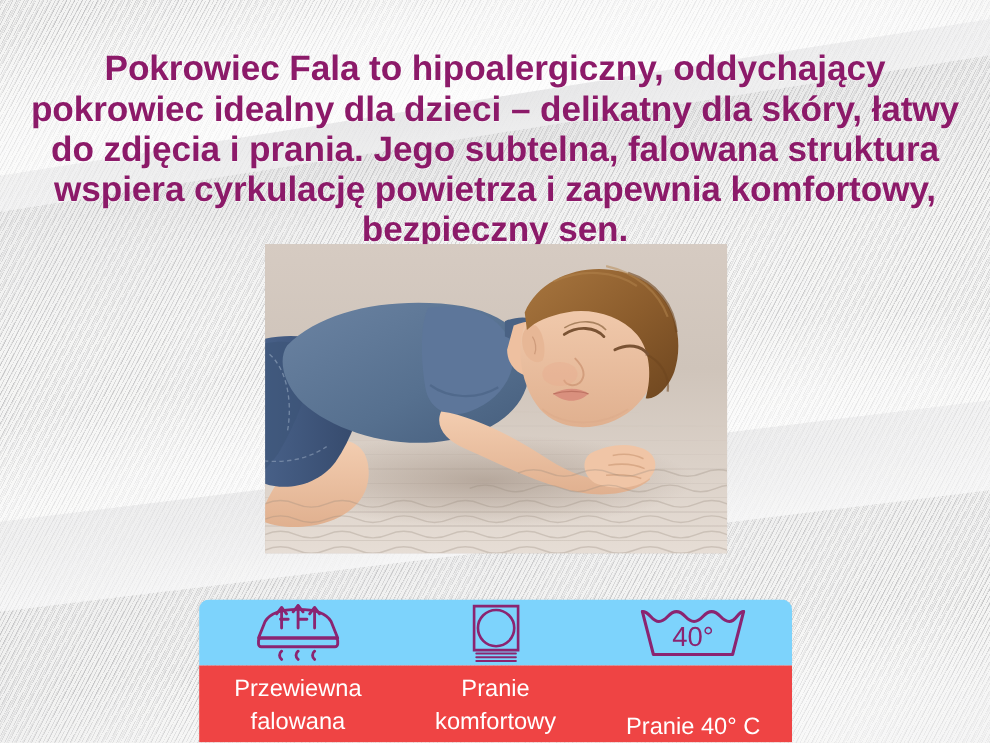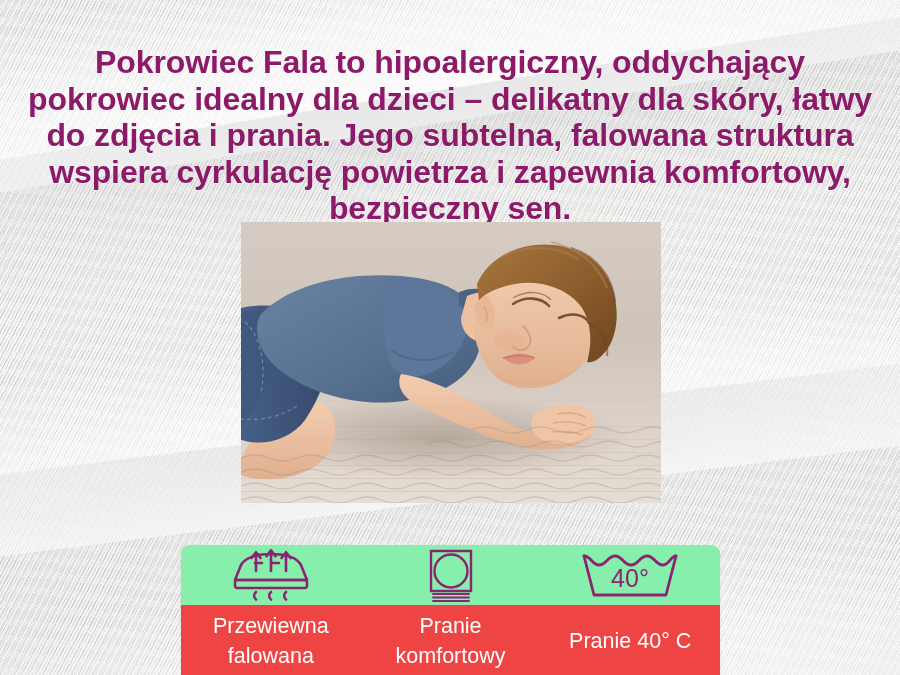--- a/index.html
+++ b/index.html
@@ -97,35 +97,35 @@
 
   
   .panel{
     position:absolute;left:181px;top:545px;width:539px;height:130px;
     border-radius:9px 9px 0 0;
     overflow:hidden;
     box-shadow:0 1px 3px rgba(0,0,0,.07);
   }
   .panel-icons{
     position:absolute;left:0;top:0;width:100%;height:60px;
-    background:#86efac;
+    background:#7dd3fc;
     display:flex;
   }
   .panel-labels{
     position:absolute;left:0;top:60px;width:100%;height:70px;
     background:#ef4444;
     display:flex;
   }
   .col-ico{flex:1;display:flex;align-items:center;justify-content:center;}
   .col-lbl{
     flex:1;display:flex;align-items:flex-start;justify-content:center;
     color:#ffffff;font-size:21.5px;line-height:30px;text-align:center;
     padding-top:6px;
   }
-  .col-lbl.single{align-items:flex-start;padding-top:21px;}
+  .col-lbl.single{align-items:flex-end;padding-top:21px;}
   svg.icn{display:block;}
   svg.icn *{vector-effect:non-scaling-stroke;}
 </style>
 </head>
 <body>
 
 <div class="stage">
 
   <div class="bg">
     <div class="bg-ribs"></div>

